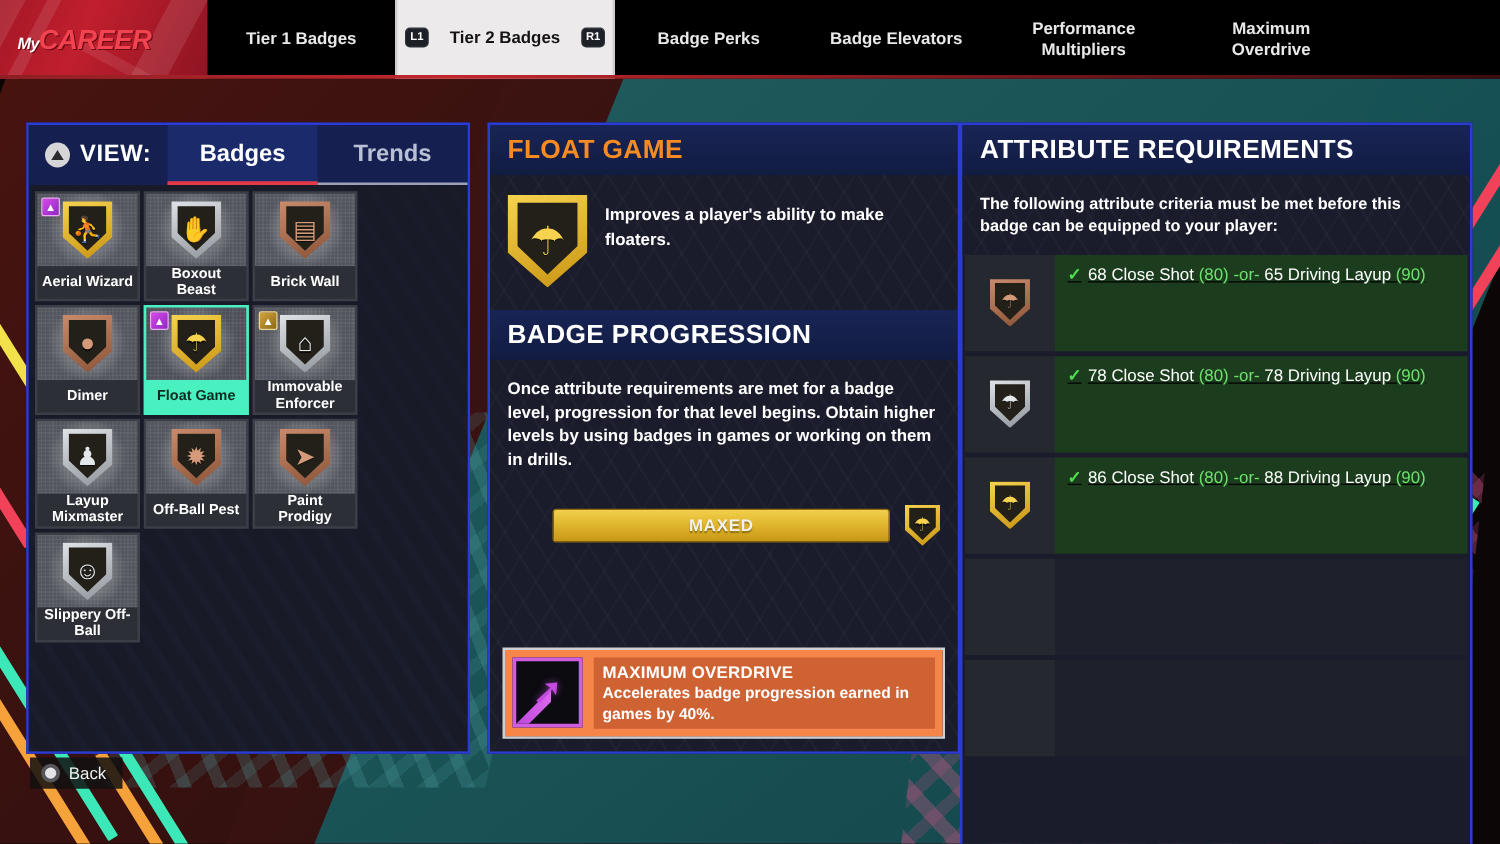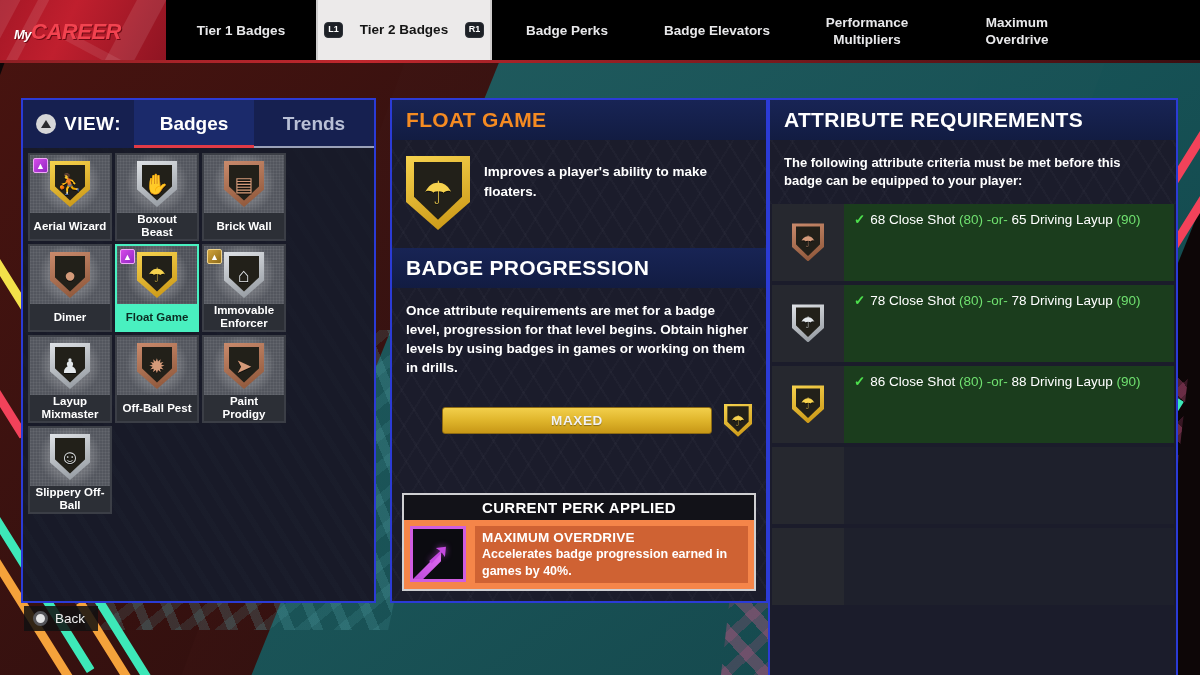--- a/index.html
+++ b/index.html
@@ -282,21 +282,21 @@
   }
   .req-intro { padding:14px 14px 13px 14px; color:#fff; font-size:13px; font-weight:bold; line-height:1.42; }
   .req-list { flex:1; display:flex; flex-direction:column; gap:4px; padding:0 2px 3px 2px; }
   .req-row { height:77px; display:flex; align-items:stretch; }
   .req-row .icon-cell {
     width:72px; flex:0 0 auto; background:#26282f;
     display:flex; align-items:center; justify-content:center;
   }
   .req-row .icon-cell .shield { width:32px; height:38px; }
   .req-row .icon-cell .glyph { font-size:16px; }
-  .req-row .txt-cell { flex:1; background:#1b3d1d; padding:7px 0 0 10px; }
+  .req-row .txt-cell { flex:1; background:#1b3d1d; padding:7px 0 0 10px;text-decoration:underline; }
   .req-row.empty .txt-cell { background:#1e202c; }
   .req-row.empty .icon-cell { background:#26282f; }
   .req-line { font-size:13.5px; color:#fff; white-space:nowrap; }
   .chk { color:#4de04d; font-weight:bold; margin-right:5px; }
   .gn { color:#6fe06f; }
   .orv { color:#6fe06f; }
 </style>
 </head>
 <body>
 
@@ -506,23 +506,20 @@
         <div class="shield">
           <div class="sh gold"></div>
             <div class="shin"></div>
           <span class="glyph">☂</span>
         </div>
       </div>
     </div>
   </div>
 
   <div class="perk-box">
-    <div class="perk-head">
-      <span>CURRENT PERK APPLIED</span>
-    </div>
     <div class="perk-body">
       <div class="perk-icon">
         <span class="arrow">➚</span>
       </div>
       <div class="perk-txt">
         <div class="perk-name">MAXIMUM OVERDRIVE</div>
         <div class="perk-sub">Accelerates badge progression earned in games by 40%.</div>
       </div>
     </div>
   </div>

